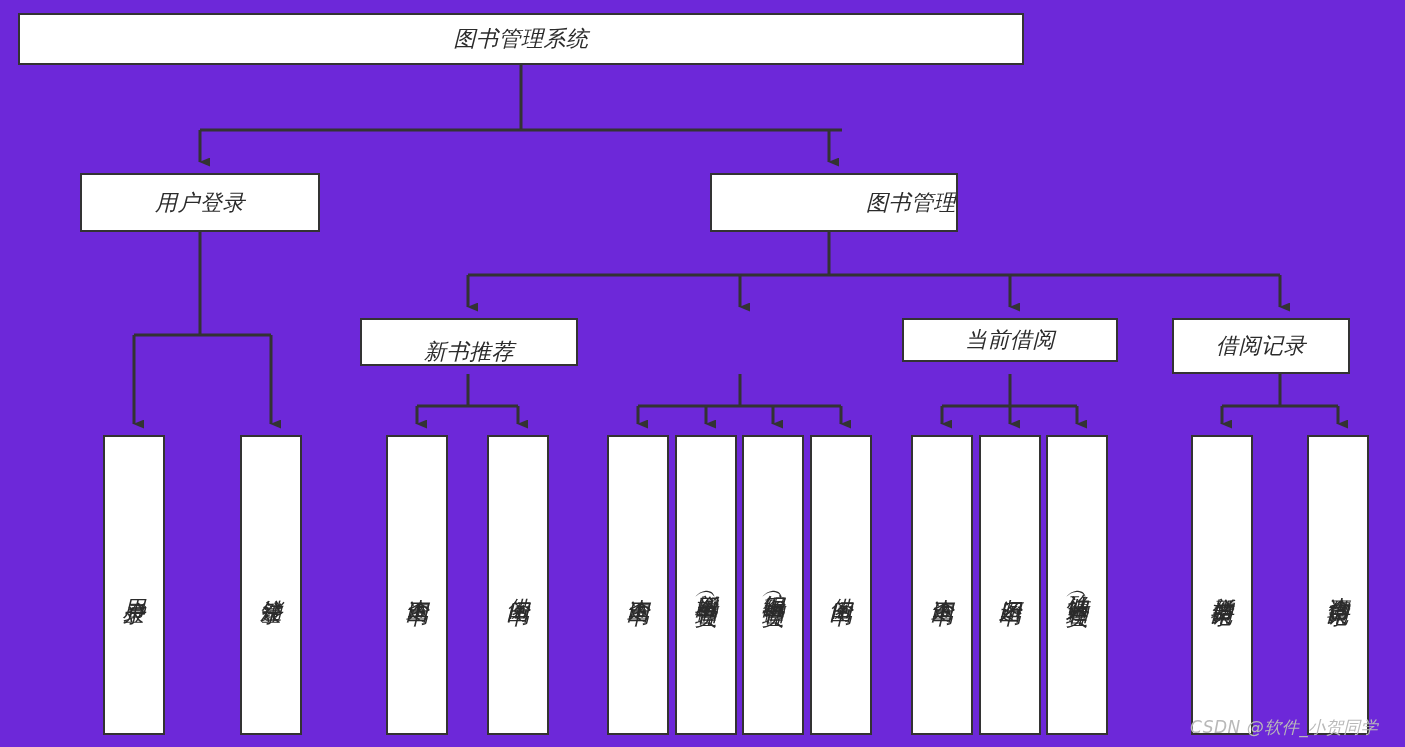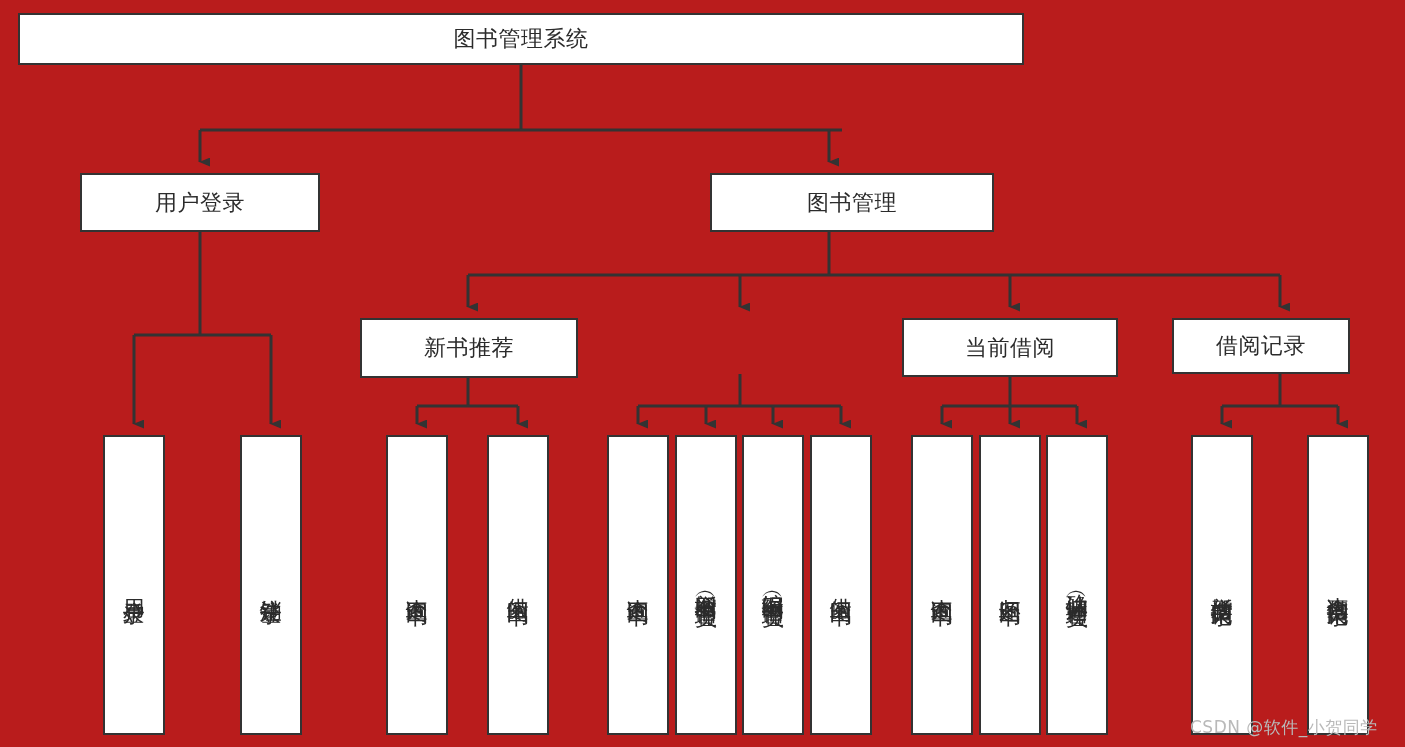--- a/index.html
+++ b/index.html
@@ -10,21 +10,22 @@
   body {
     width: 1405px;
     height: 747px;
     font-family: "DejaVu Sans", "Liberation Sans", sans-serif;
     overflow: hidden;
   }
   #diagram-root {
     position: relative;
     width: 1405px;
     height: 747px;
-    background: #b91c1c;
+    background: #6d28d9;
+    font-style: italic;
   }
   svg#flow-svg {
     position: absolute;
     left: 0;
     top: 0;
     width: 1405px;
     height: 747px;
   }
   .node-box {
     position: absolute;
@@ -120,30 +121,30 @@
   </svg>
 
   <div class="node-box" style="left:18px; top:13px; width:1006px; height:52px;">
     <span class="node-label-h">图书管理系统</span>
   </div>
 
   <div class="node-box" style="left:80px; top:173px; width:240px; height:59px;">
     <span class="node-label-h">用户登录</span>
   </div>
 
-  <div class="node-box" style="left:710px; top:173px; width:284px; height:59px;">
+  <div class="node-box" style="left:710px; top:173px; width:248px; height:59px;justify-content:flex-end;">
     <span class="node-label-h">图书管理</span>
   </div>
 
-  <div class="node-box" style="left:360px; top:318px; width:218px; height:60px;">
+  <div class="node-box" style="left:360px; top:318px; width:218px; height:48px;align-items:flex-end;">
     <span class="node-label-h">新书推荐</span>
   </div>
 
 
-  <div class="node-box" style="left:902px; top:318px; width:216px; height:59px;">
+  <div class="node-box" style="left:902px; top:318px; width:216px; height:44px;">
     <span class="node-label-h">当前借阅</span>
   </div>
 
   <div class="node-box" style="left:1172px; top:318px; width:178px; height:56px;">
     <span class="node-label-h">借阅记录</span>
   </div>
 
   <div class="node-box" style="left:103px; top:435px; width:62px; height:300px;">
     <span class="node-label-v">用户登录</span>
   </div>

